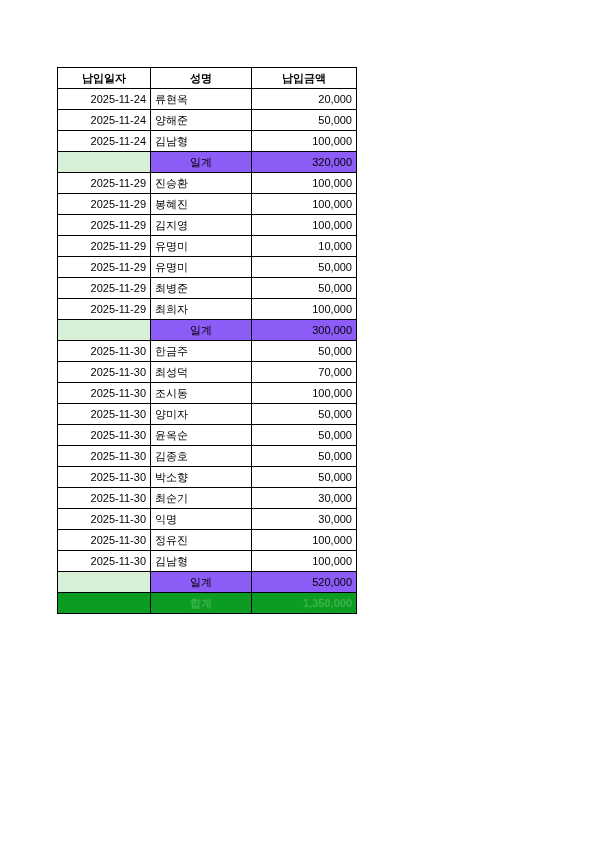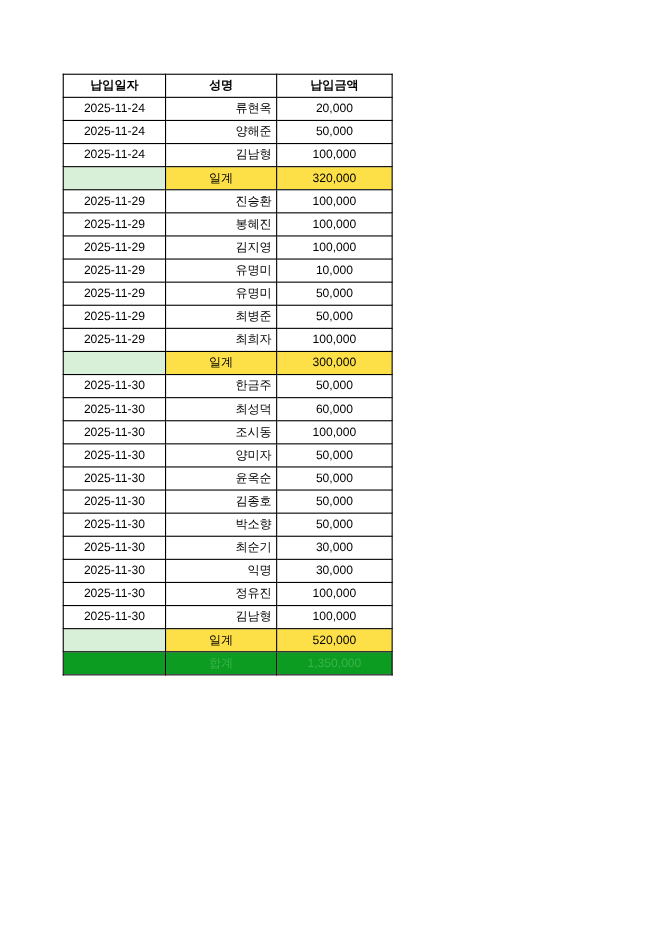--- a/index.html
+++ b/index.html
@@ -47,45 +47,46 @@
     box-sizing: border-box;
     overflow: hidden;
     white-space: nowrap;
   }
   table.payments thead th {
     font-weight: bold;
     text-align: center;
     background: #ffffff;
   }
   td.date {
-    text-align: center;
+    text-align: right;
   }
   td.name {
+    text-align: left;
+  }
+  td.amount {
     text-align: right;
-  }
-  td.amount {
-    text-align: center;
     padding-right: 6px;
   }
   tr.subtotal td {
-    background: #fde047;
+    background: #8b5cf6;
   }
   tr.subtotal td.name {
     text-align: center;
   }
   tr.subtotal td.date {
     background: #d8f0d8;
   }
   tr.total td {
     background: #0c9c22;
     color: #0c9c22;
   }
   tr.total td.name,
   tr.total td.amount {
     color: #3ab34a;
+    font-weight: bold;
   }
   tr.total td.name { text-align: center; }
   tr.total td.amount { }
 </style>
 </head>
 <body>
 
 <div class="page">
   <div class="table-wrap">
     <table class="payments">
@@ -163,21 +164,21 @@
             <td class="amount">300,000</td>
           </tr>
           <tr class="data">
             <td class="date">2025-11-30</td>
             <td class="name">한금주</td>
             <td class="amount">50,000</td>
           </tr>
           <tr class="data">
             <td class="date">2025-11-30</td>
             <td class="name">최성덕</td>
-            <td class="amount">60,000</td>
+            <td class="amount">70,000</td>
           </tr>
           <tr class="data">
             <td class="date">2025-11-30</td>
             <td class="name">조시동</td>
             <td class="amount">100,000</td>
           </tr>
           <tr class="data">
             <td class="date">2025-11-30</td>
             <td class="name">양미자</td>
             <td class="amount">50,000</td>

